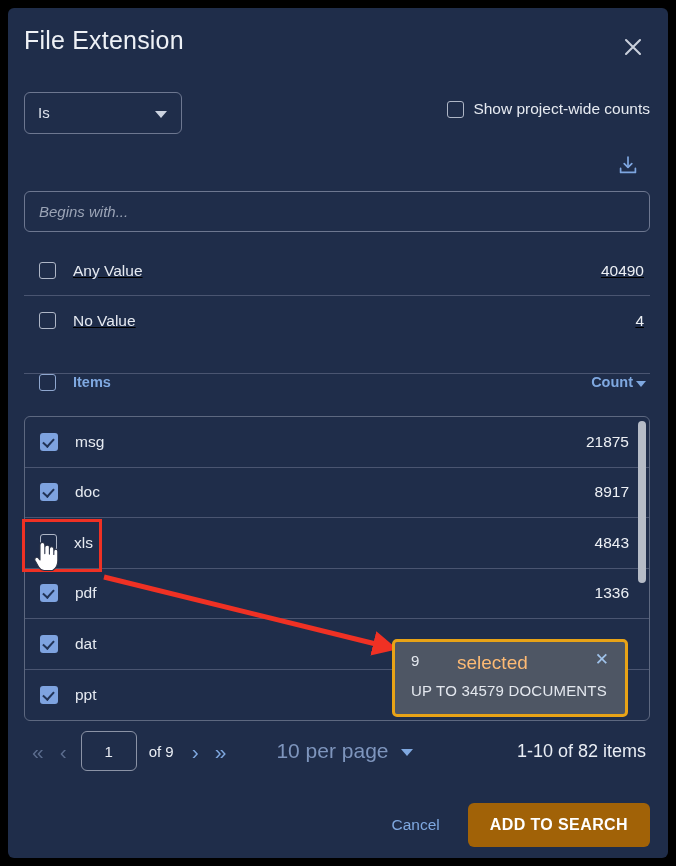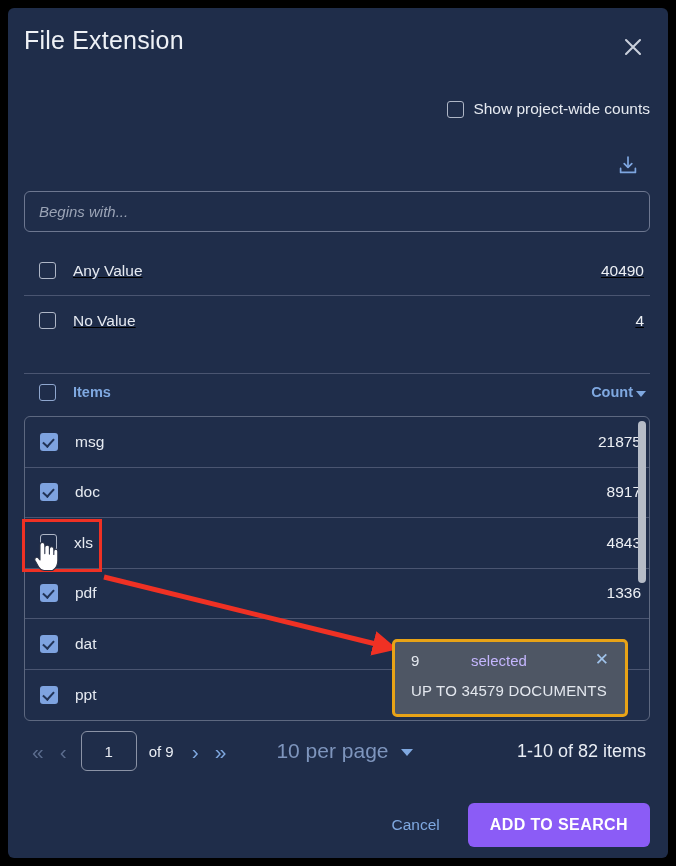--- a/index.html
+++ b/index.html
@@ -184,21 +184,21 @@
   }
 
   
   .items-hdr {
     position: absolute;
     left: 16px;
     top: 365px;
     width: 626px;
     height: 36px;
     display: flex;
-    align-items: center;
+    align-items: flex-start;
     border-top: 1px solid #4a5571;
   }
   .items-hdr .cb-empty {
     margin-left: 15px;
     border-color: #8fa7cf;
   }
   .items-hdr .ih-label {
     margin-left: 17px;
     font-size: 14.5px;
     color: #7fa8e0;
@@ -274,21 +274,21 @@
     transform: rotate(42deg);
   }
   .item-row .cb-empty { margin-left: 15px; flex: 0 0 auto; }
   .item-row .ir-label {
     margin-left: 17px;
     font-size: 15.5px;
     color: #e6eaf1;
   }
   .item-row .ir-count {
     margin-left: auto;
-    margin-right: 10px;
+    margin-right: 22px;
     font-size: 15.5px;
     color: #edf0f5;
   }
   .scrollbar-track {
     position: absolute;
     right: 3px;
     top: 4px;
     width: 8px;
     height: 297px;
   }
@@ -374,21 +374,21 @@
     display: flex;
     align-items: center;
     gap: 28px;
   }
   .cancel-link {
     font-size: 15.5px;
     color: #7fa8e0;
     cursor: pointer;
   }
   .add-btn {
-    background: #8b5cf6;
+    background: #a16207;
     color: #ffffff;
     border: 0;
     border-radius: 6px;
     font-family: "Liberation Sans", sans-serif;
     font-size: 16px;
     font-weight: bold;
     letter-spacing: .4px;
     padding: 13px 22px;
     cursor: pointer;
   }
@@ -438,24 +438,24 @@
   }
   .tt-count {
     position: absolute;
     left: 16px;
     top: 0;
     font-size: 15px;
     color: #e4e8ef;
   }
   .tt-word {
     position: absolute;
-    left: 76px;
+    left: 62px;
     top: 0;
-    font-size: 15px;
-    color: #c4b5fd;
+    font-size: 19px;
+    color: #fdba74;
   }
   .tt-close {
     position: absolute;
     right: 16px;
     top: -1px;
     font-size: 17px;
     color: #9fc2ea;
     cursor: pointer;
     line-height: 1;
   }
@@ -477,20 +477,24 @@
     <div class="dlg-header">
       <div class="dlg-title">File Extension</div>
       <div class="close-btn">
         <svg width="26" height="26" viewBox="0 0 26 26">
           <path d="M6 6 L20 20 M20 6 L6 20" stroke="currentColor" stroke-width="2.1" stroke-linecap="round" fill="none"></path>
         </svg>
       </div>
     </div>
 
     <div class="op-row">
+      <div class="op-select">
+        <span class="op-label">Is</span>
+        <span class="caret-dn"></span>
+      </div>
       <div class="pw-counts">
         <span class="cb-empty"></span>
         <span class="pw-label">Show project-wide counts</span>
       </div>
     </div>
 
     <div class="dl-icon">
       <svg width="24" height="24" viewBox="0 0 24 24" fill="none" stroke="currentColor" stroke-width="1.7" stroke-linecap="round" stroke-linejoin="round">
         <path d="M12 3 V13"></path>
         <path d="M8.2 9.6 L12 13.4 L15.8 9.6"></path>

